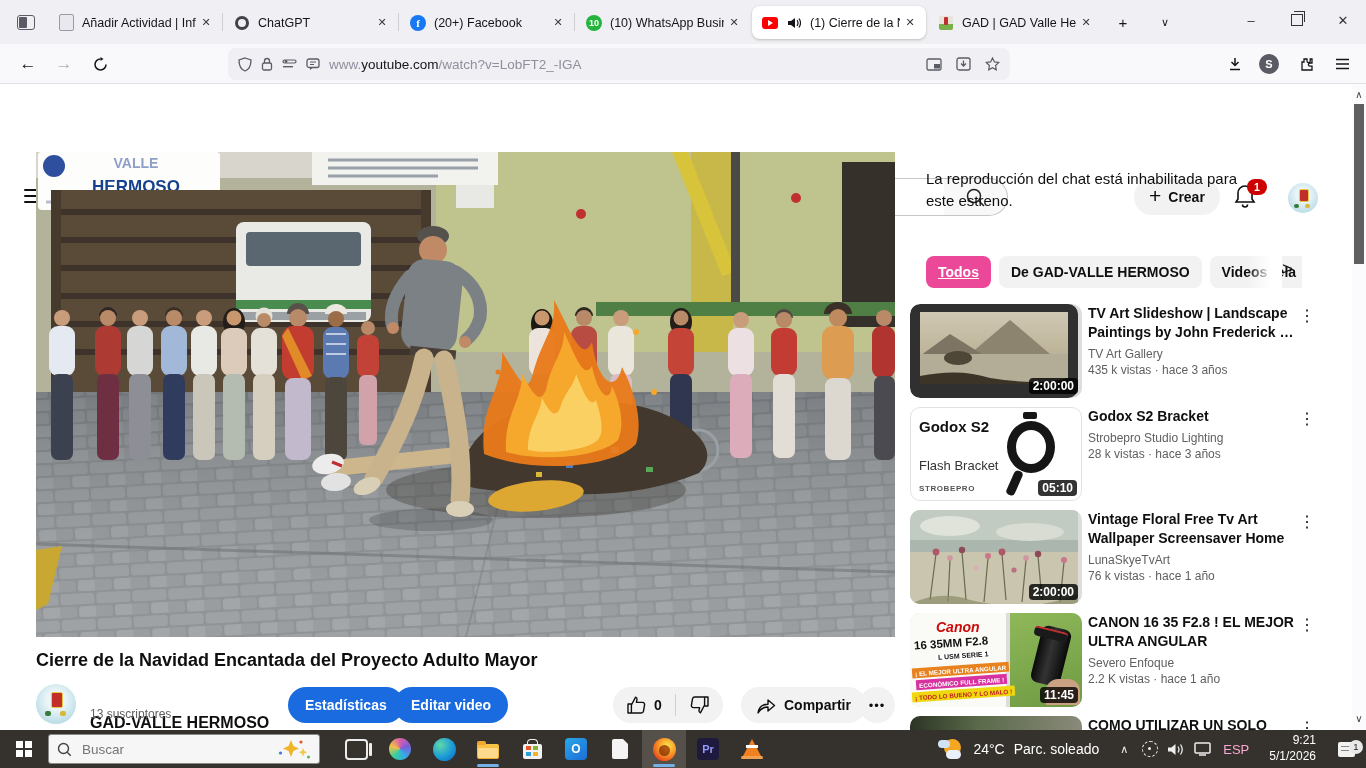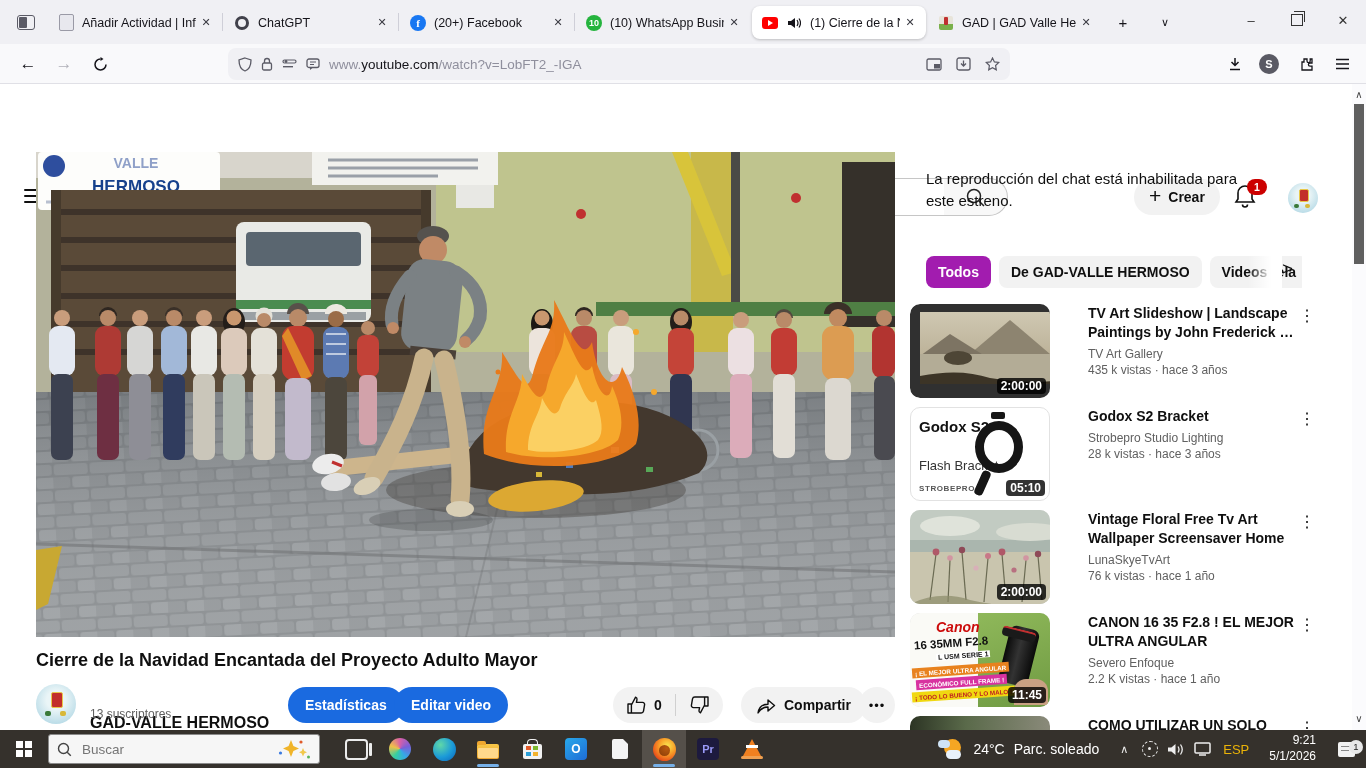--- a/index.html
+++ b/index.html
@@ -87,26 +87,26 @@
   #likegrp .seg{display:flex;align-items:center;padding:0 13px;gap:7px;height:100%;}
   #likegrp .cnt{font-size:14px;font-weight:bold;color:#0f0f0f;}
   #likegrp .div{width:1px;height:22px;background:#d0d0d0;}
   #sharebtn{left:741px;top:687px;height:36px;border-radius:18px;background:#f2f2f2;display:flex;align-items:center;padding:0 15px;gap:8px;font-size:14px;font-weight:bold;color:#0f0f0f;}
   #morebtn{left:859px;top:687px;width:36px;height:36px;border-radius:50%;background:#f2f2f2;display:flex;align-items:center;justify-content:center;font-size:13px;color:#0f0f0f;letter-spacing:1px;}
 
   
   #chatnotice{left:926px;top:168px;width:336px;font-size:15px;line-height:1.45;color:#0f0f0f;}
   #chips{left:926px;top:256px;width:376px;height:34px;display:flex;gap:8px;overflow:hidden;}
   .chip{height:32px;border-radius:8px;background:#f2f2f2;color:#0f0f0f;font-size:14px;font-weight:bold;display:flex;align-items:center;padding:0 12px;white-space:nowrap;flex:0 0 auto;}
-  .chip.active{background:#a21caf;color:#fff;}
+  .chip.active{background:#ec4899;color:#fff;text-decoration:underline;}
   .chip.clip{max-width:88px;overflow:hidden;}
   #chipfade{left:1248px;top:256px;width:34px;height:32px;background:linear-gradient(90deg,rgba(255,255,255,0),#fff 70%);}
   #chiparrow{left:1282px;top:258px;font-size:19px;color:#0f0f0f;}
   .sug{left:910px;width:436px;height:94px;}
-  .thumb{position:absolute;left:0;top:0;width:140px;height:94px;border-radius:10px;overflow:hidden;background:#ddd;}
+  .thumb{position:absolute;left:0;top:0;width:172px;height:94px;border-radius:10px;overflow:hidden;background:#ddd;}
   .dur{position:absolute;right:4px;bottom:4px;background:rgba(0,0,0,.8);color:#fff;font-size:12px;font-weight:bold;padding:1px 4px;border-radius:4px;}
   .sug-txt{position:absolute;left:178px;top:0;width:212px;}
   .sug-title{font-size:14px;line-height:19px;font-weight:bold;color:#0f0f0f;max-height:38px;overflow:hidden;}
   .sug-ch{font-size:12px;color:#606060;margin-top:5px;}
   .sug-meta{font-size:12px;color:#606060;margin-top:2px;}
   .kebab{position:absolute;left:386px;top:2px;font-size:16px;color:#0f0f0f;width:22px;text-align:center;}
   
   .g-brand{position:absolute;left:8px;top:10px;font-size:15px;font-weight:bold;color:#111;}
   .g-sub{position:absolute;left:8px;top:30px;font-size:13px;color:#333;margin-top:20px;}
   .g-logo{position:absolute;left:8px;bottom:7px;font-size:8px;font-weight:bold;letter-spacing:.6px;color:#555;}
@@ -165,21 +165,21 @@
   .wx-sun{position:absolute;left:6px;top:2px;width:17px;height:17px;border-radius:50%;background:#f5a623;}
   .wx-c1{position:absolute;left:0;top:3px;width:12px;height:8px;border-radius:6px;background:#cfe3f5;}
   .wx-c2{position:absolute;left:8px;top:13px;width:15px;height:9px;border-radius:6px;background:#e8f1fa;}
   .tray{width:26px;display:flex;align-items:center;justify-content:center;color:#eee;}
   #tk-clock{color:#fff;font-size:12px;text-align:right;line-height:1.3;padding:0 10px 0 12px;}
   #tk-notif{width:40px;position:relative;display:flex;align-items:center;justify-content:center;}
   .notif-ic{width:17px;height:15px;background:#f2f2f2;border-radius:2px;position:relative;}
   .notif-ic::before{content:"";position:absolute;left:3px;top:4px;right:3px;height:1.6px;background:#888;}
   .notif-ic::after{content:"";position:absolute;left:3px;top:8px;right:6px;height:1.6px;background:#888;}
   .notif-badge{position:absolute;right:3px;bottom:3px;width:14px;height:14px;border-radius:50%;background:#e8e8e8;color:#222;font-size:9.5px;display:flex;align-items:center;justify-content:center;}
-  .lang{color:#eab308;font-size:13px;padding:0 8px;}
+  .lang{color:#f9a8d4;font-size:13px;padding:0 8px;}
 </style>
 </head>
 <body>
 
 <div id="screen">
 
   <div id="tabbar" class="abs">
     <div class="abs fxview">
         <span class="fxview-glyph"></span>
       </div>

